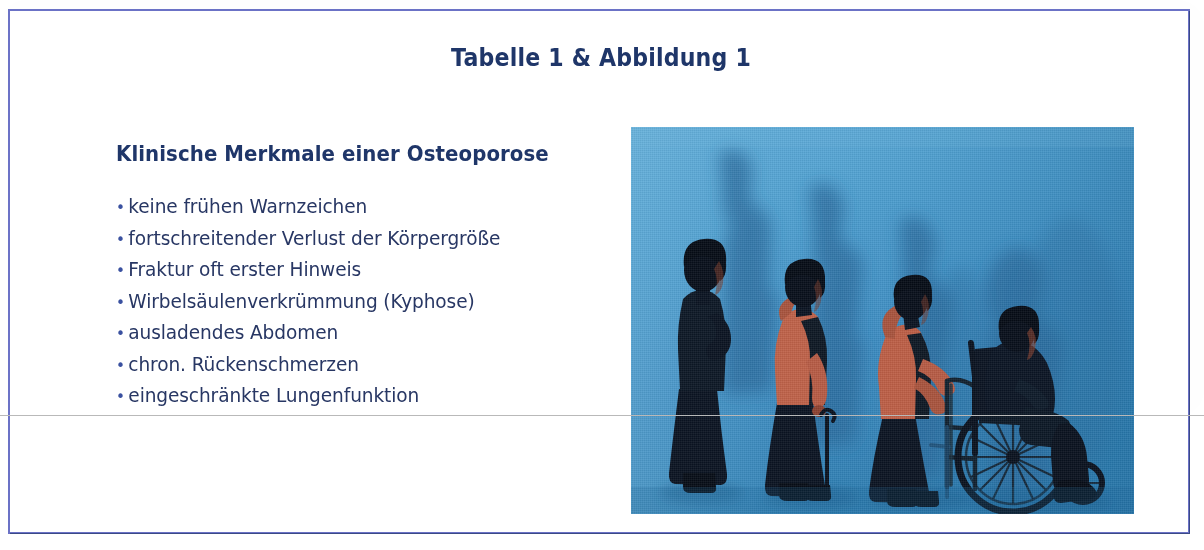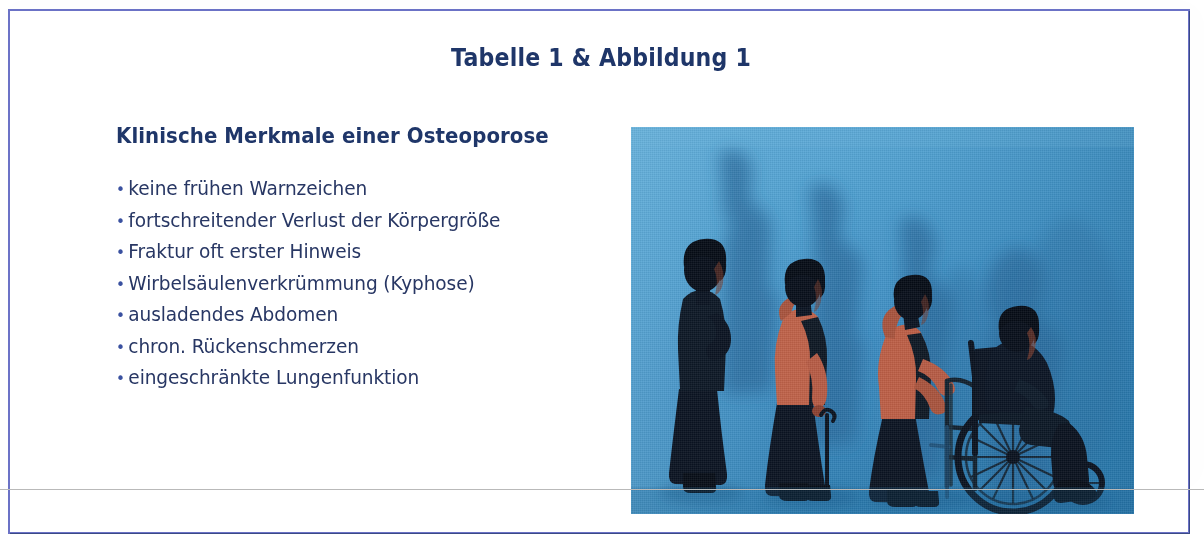--- a/index.html
+++ b/index.html
@@ -13,21 +13,21 @@
     font-family: "Liberation Sans", sans-serif;
     overflow: hidden;
     position: relative;
   }
 
   
   .page {
     position: absolute;
     left: 0; top: 0;
     width: 1204px;
-    height: 490px;
+    height: 416px;
     background: #fefefe;
     box-sizing: border-box;
     border-radius: 26px;
   }
   .bottom-rule {
     position: absolute;
     left: 0;
     bottom: 0;
     width: 1204px;
     height: 1px;
@@ -67,21 +67,21 @@
     font-size: 24px;
     letter-spacing: 0.2px;
     color: #1f3669;
     transform: scaleX(0.92);
   }
 
   
   .left-col {
     position: absolute;
     left: 106px;
-    top: 113px;
+    top: 131px;
     width: 500px;
   }
   .subheading {
     font-family: "DejaVu Sans", sans-serif;
     font-weight: bold;
     font-size: 21px;
     color: #1f3669;
     letter-spacing: 0.1px;
     margin: 0 0 26px 0;
     transform: scaleX(0.94);

